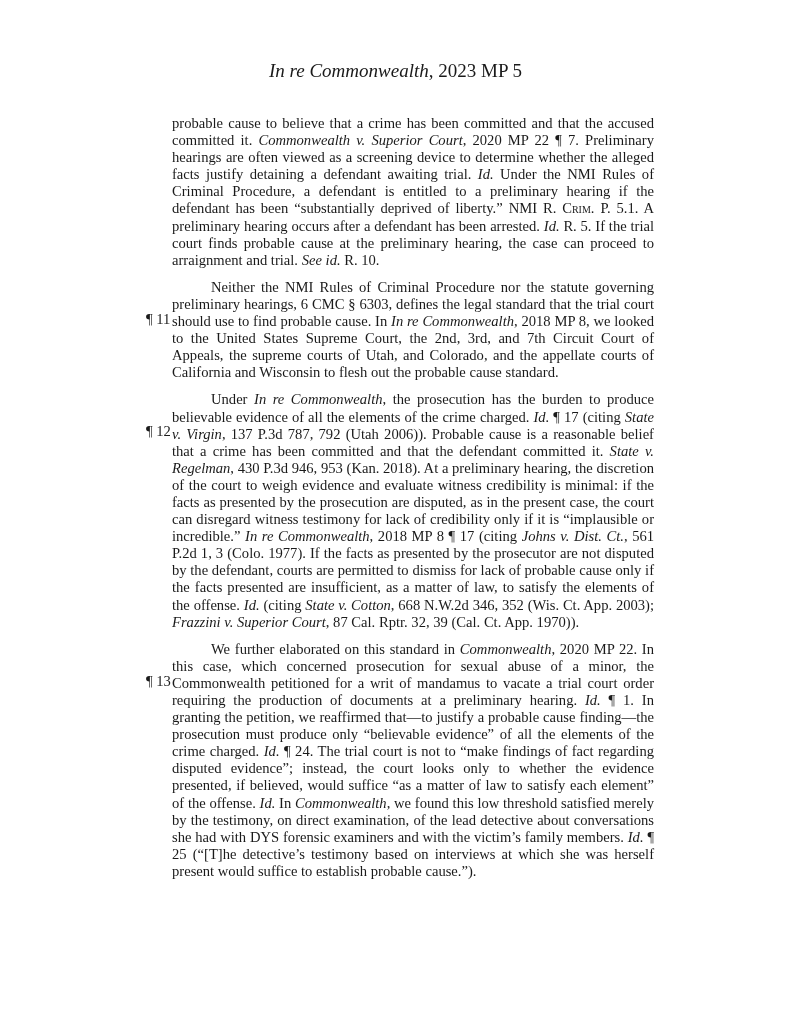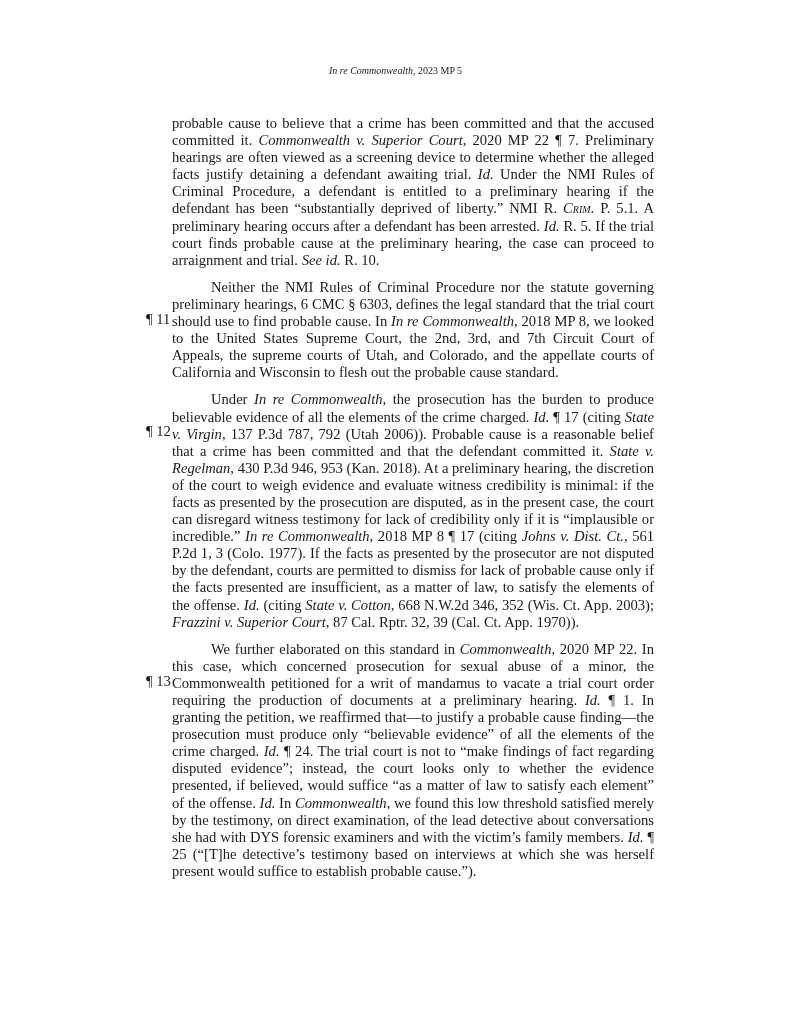--- a/index.html
+++ b/index.html
@@ -4,35 +4,35 @@
 <style>
   html, body { margin: 0; padding: 0; background: #ffffff; }
   body { width: 791px; height: 1024px; position: relative; overflow: hidden; }
   .page {
     position: absolute; left: 0; top: 0; width: 791px; height: 1024px;
     background: #ffffff; color: #1a1a1a;
     font-family: "Liberation Serif", "DejaVu Serif", serif;
   }
   .running-header {
     position: absolute; top: 62px; left: 0; width: 791px;
-    text-align: center; font-size: 10px; line-height: 18px;
+    text-align: center; font-size: 19px; line-height: 18px;
   }
   .body-text {
     position: absolute; top: 115px; left: 172px; width: 482px;
     font-size: 14.6px; line-height: 17.1px; text-align: justify;
   }
   .para { margin: 0 0 10px 0; position: relative; }
   .para.numbered { text-indent: 0; }
   .para-num {
     position: absolute; left: -26px; top: 0; white-space: nowrap;
   }
   .para-num .pnum-text { display: inline-block; width: 32px; margin-top: 32px; }
   .para.numbered .first-indent { display: inline-block; width: 39px; }
   i, .it { font-style: italic; }
-  .sc { font-variant: small-caps; font-style: italic; }
+  .sc { font-variant: small-caps; }
 </style>
 </head>
 <body>
 
 <div class="page">
   <div class="running-header">
     <span class="it">In re Commonwealth</span><span>, 2023 MP 5</span>
   </div>
 
   <div class="body-text">

